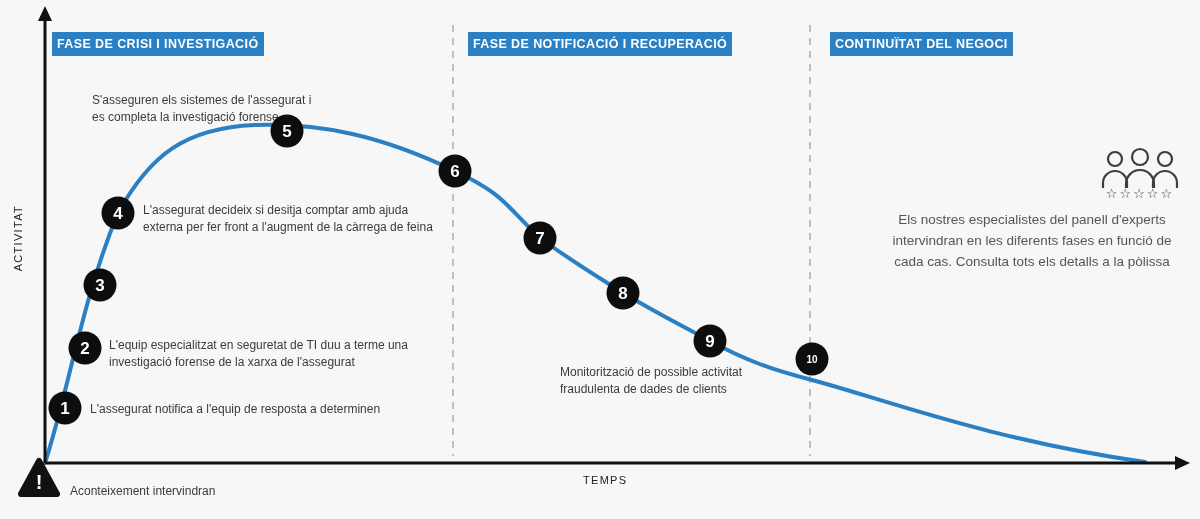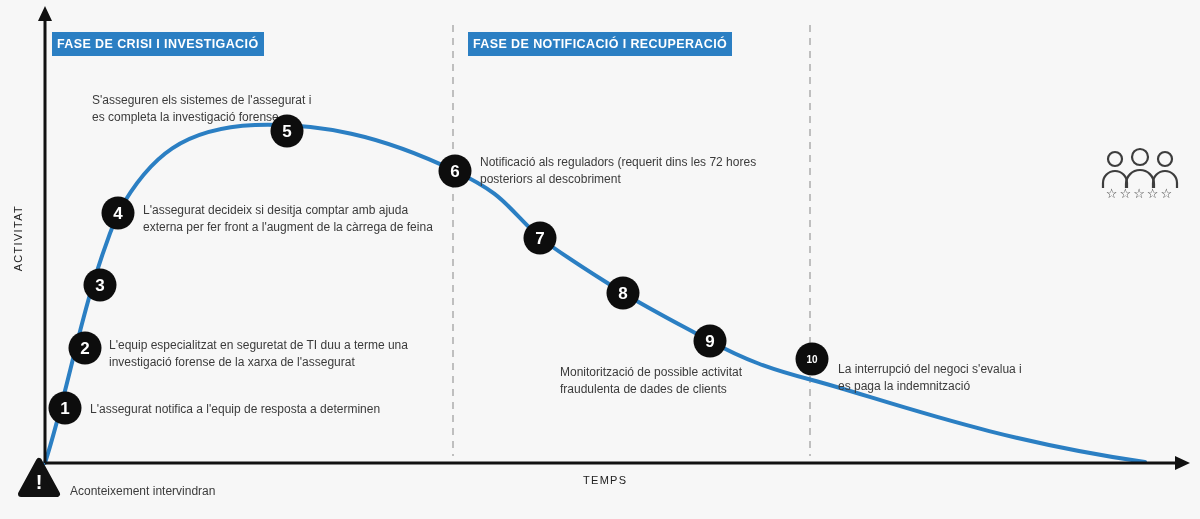--- a/index.html
+++ b/index.html
@@ -59,20 +59,21 @@
          C505,195 505,205 540,238 C570,260 595,275 623,293 C655,312 675,322 710,341
          C745,360 770,369 812,380 C880,398 990,440 1145,462"></path>
     <line class="axis" x1="45" y1="463" x2="45" y2="18"></line>
     <line class="axis" x1="45" y1="463" x2="1176" y2="463"></line>
     <polygon class="arrow" points="45,6 38,21 52,21"></polygon>
     <polygon class="arrow" points="1190,463 1175,456 1175,470"></polygon>
   </svg>
 
   <div class="phase" style="left:52px; top:32px;">FASE DE CRISI I INVESTIGACIÓ</div>
   <div class="phase" style="left:468px; top:32px;">FASE DE NOTIFICACIÓ I RECUPERACIÓ</div>
+  <div class="phase" style="left:830px; top:32px;">CONTINUÏTAT DEL NEGOCI</div>
 
   <div class="axis-label y-axis-label" style="left:12px; top:205px;">ACTIVITAT</div>
   <div class="axis-label" style="left:583px; top:474px;">TEMPS</div>
 
   <div class="dot" style="left:65px;  top:408px;">1</div>
   <div class="dot" style="left:85px;  top:348px;">2</div>
   <div class="dot" style="left:100px; top:285px;">3</div>
   <div class="dot" style="left:118px; top:213px;">4</div>
   <div class="dot" style="left:287px; top:131px;">5</div>
   <div class="dot" style="left:455px; top:171px;">6</div>
@@ -81,38 +82,37 @@
   <div class="dot" style="left:710px; top:341px;">9</div>
   <div class="dot" style="left:812px; top:359px; font-size:10px;">10</div>
 
   <div class="mlabel" style="left:90px;  top:401px; width:300px;">L'assegurat notifica a l'equip de resposta a determinen</div>
   <div class="mlabel" style="left:109px; top:337px; width:320px;">L'equip especialitzat en seguretat de TI duu a terme una
 investigació forense de la xarxa de l'assegurat</div>
   <div class="mlabel" style="left:143px; top:202px; width:330px;">L'assegurat decideix si desitja comptar amb ajuda
 externa per fer front a l'augment de la càrrega de feina</div>
   <div class="mlabel" style="left:92px;  top:92px;  width:260px;">S'asseguren els sistemes de l'assegurat i
 es completa la investigació forense</div>
-  <div class="mlabel" style="left:480px; top:154px; width:280px;">Notificació als reguladors (requerit dins les 72 hores
-posteriors al descobriment</div>
   <div class="mlabel" style="left:560px; top:364px; width:210px;">Monitorització de possible activitat
 fraudulenta de dades de clients</div>
-  <div class="mlabel" style="left:838px; top:361px; width:220px;">La interrupció del negoci s'evalua i
-es paga la indemnització</div>
 
   <svg style="position:absolute; left:17px; top:456px;" width="44" height="44" viewBox="0 0 44 44">
     <path d="M22,5 L40,38 L4,38 Z" fill="#111" stroke="#111" stroke-width="6" stroke-linejoin="round"></path>
     <text x="22" y="33" text-anchor="middle" font-size="20" font-weight="bold" fill="#fff" font-family="Liberation Sans, sans-serif">!</text>
   </svg>
   <div class="trigger-label" style="left:70px; top:484px;">Aconteixement intervindran</div>
 
   <svg style="position:absolute; left:1098px; top:146px;" width="84" height="44" viewBox="0 0 84 44">
     <g class="people">
       <circle cx="17" cy="13" r="7"></circle>
       <path d="M5,42 v-5 a12,12 0 0 1 24,0 v5"></path>
       <circle cx="67" cy="13" r="7"></circle>
       <path d="M55,42 v-5 a12,12 0 0 1 24,0 v5"></path>
       <circle cx="42" cy="11" r="8"></circle>
       <path d="M28,42 v-4 a14,14 0 0 1 28,0 v4"></path>
     </g>
   </svg>
   <div class="stars" style="left:1098px; top:186px;">☆☆☆☆☆</div>
+  <div class="experts-text" style="left:872px; top:210px; width:320px;">Els nostres especialistes del panell d'experts
+intervindran en les diferents fases en funció de
+cada cas. Consulta tots els detalls a la pòlissa</div>
 
 </div>
 
 </body></html>

